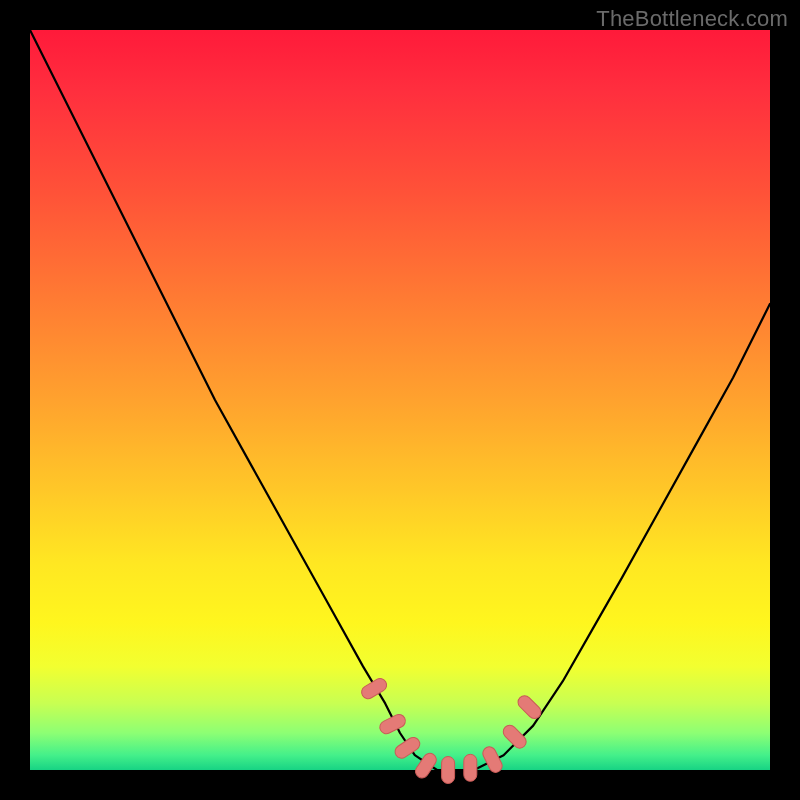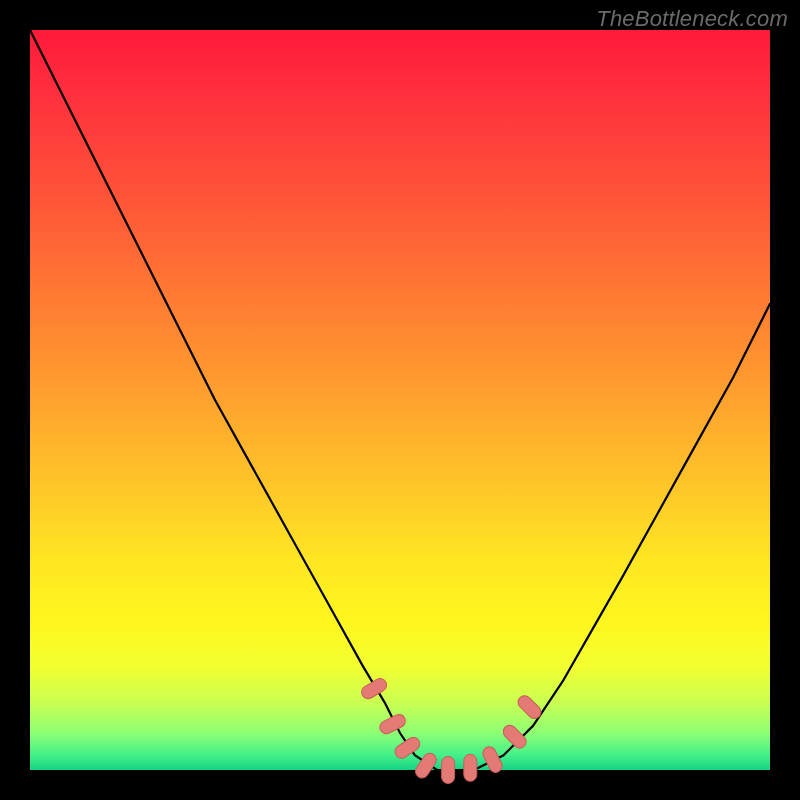--- a/index.html
+++ b/index.html
@@ -46,21 +46,20 @@
   }
   .watermark {
     position: absolute;
     top: 6px;
     right: 12px;
     color: #6a6a6a;
     font-size: 22px;
     font-weight: 400;
     letter-spacing: 0.2px;
     user-select: none;
-    font-style: italic;
   }
   svg.curve {
     position: absolute;
     left: 0;
     top: 0;
     width: 740px;
     height: 740px;
     overflow: visible;
   }
 </style>

